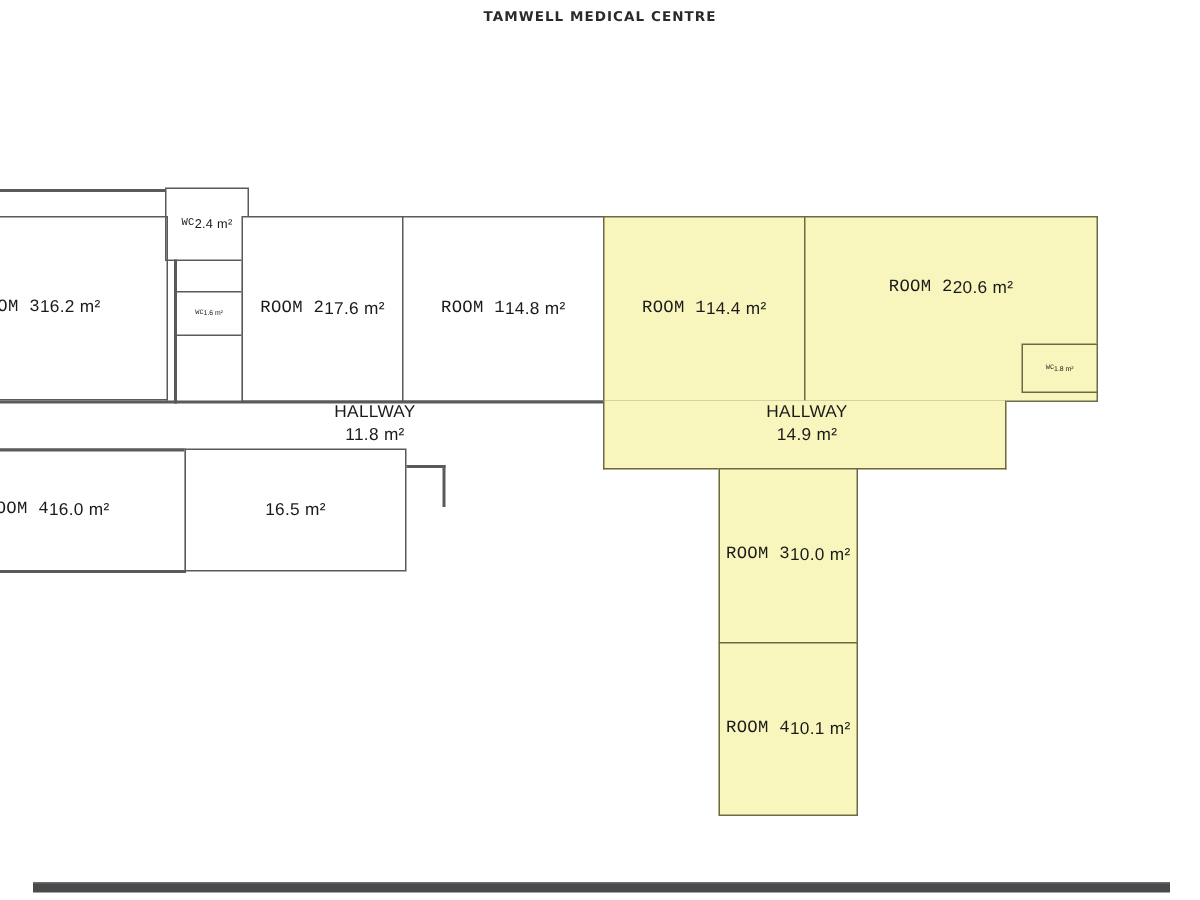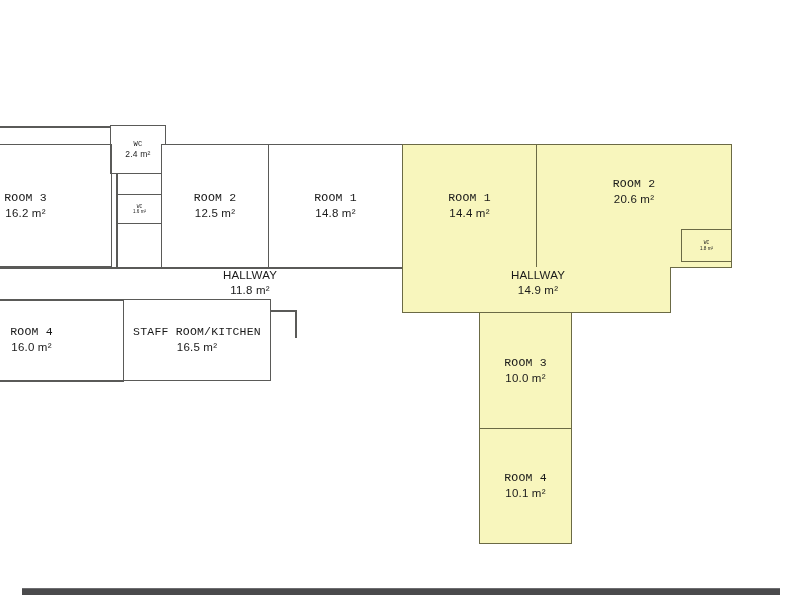--- a/index.html
+++ b/index.html
@@ -61,21 +61,21 @@
     width: 800px;
     height: 600px;
   }
 
   
   .room {
     position: absolute;
     box-sizing: border-box;
     border: 1.6px solid #5a5a58;
     display: flex;
-    flex-direction: column;
+    flex-direction: row;
     align-items: center;
     justify-content: center;
     text-align: center;
     background: #ffffff;
     overflow: visible;
   }
   .room.yellow {
     background: #f8f6bd;
     border-color: #6b6a45;
   }
@@ -129,20 +129,21 @@
     width: 758px;
     height: 6px;
     background: #4a4a4c;
     border-top: 1px solid #6d6d70;
   }
 </style>
 </head>
 <body>
 
 <div id="header">
+  <p id="plan-subtitle-1">TAMWELL MEDICAL CENTRE</p>
 </div>
 
 <div id="floorplan">
 
   <div class="wall" style="left:0px; top:126px; width:112px; height:1.6px;"></div>
 
   <div class="room" id="wc-top-box" style="left:110px; top:125px; width:56px; height:49px;">
     <span class="room-label" style="font-size:7px;">WC</span>
     <span class="room-area" style="font-size:8.5px;">2.4 m²</span>
   </div>
@@ -156,21 +157,21 @@
     <span class="room-label">WC</span>
     <span class="room-area">1.6 m²</span>
   </div>
 
   <div class="wall" style="left:116px; top:173px; width:1.6px; height:96px;"></div>
   <div class="wall" style="left:161px; top:173px; width:1.6px; height:22px;"></div>
   <div class="wall" style="left:161px; top:222px; width:1.6px; height:46px;"></div>
 
   <div class="room" id="room-2-left-box" style="left:161px; top:144px; width:108px; height:124px;">
     <span class="room-label">ROOM 2</span>
-    <span class="room-area">12.5 m²</span>
+    <span class="room-area">17.6 m²</span>
   </div>
 
   <div class="room" id="room-1-centre-box" style="left:268px; top:144px; width:135px; height:124px;">
     <span class="room-label">ROOM 1</span>
     <span class="room-area">14.8 m²</span>
   </div>
 
   <div class="room yellow" id="room-1-right-box" style="left:402px; top:144px; width:135px; height:124px;">
     <span class="room-label">ROOM 1</span>
     <span class="room-area">14.4 m²</span>
@@ -200,21 +201,20 @@
     <span>HALLWAY</span><br>
     <span>14.9 m²</span>
   </div>
 
   <div class="room nofill" id="room-4-left-box" style="left:-60px; top:299px; width:184px; height:82px; border-left:none;">
     <span class="room-label">ROOM 4</span>
     <span class="room-area">16.0 m²</span>
   </div>
 
   <div class="room" id="staff-room-kitchen-box" style="left:123px; top:299px; width:148px; height:82px;">
-    <span class="room-label">STAFF ROOM/KITCHEN</span>
     <span class="room-area">16.5 m²</span>
   </div>
 
   <div class="wall" style="left:271px; top:310px; width:26px; height:1.6px;"></div>
   <div class="wall" style="left:295px; top:310px; width:1.6px; height:28px;"></div>
 
   <div class="wall" style="left:0px; top:380px; width:124px; height:1.6px;"></div>
 
 
   <div class="room yellow" id="room-3-right-box" style="left:479px; top:312px; width:93px; height:117px;">

